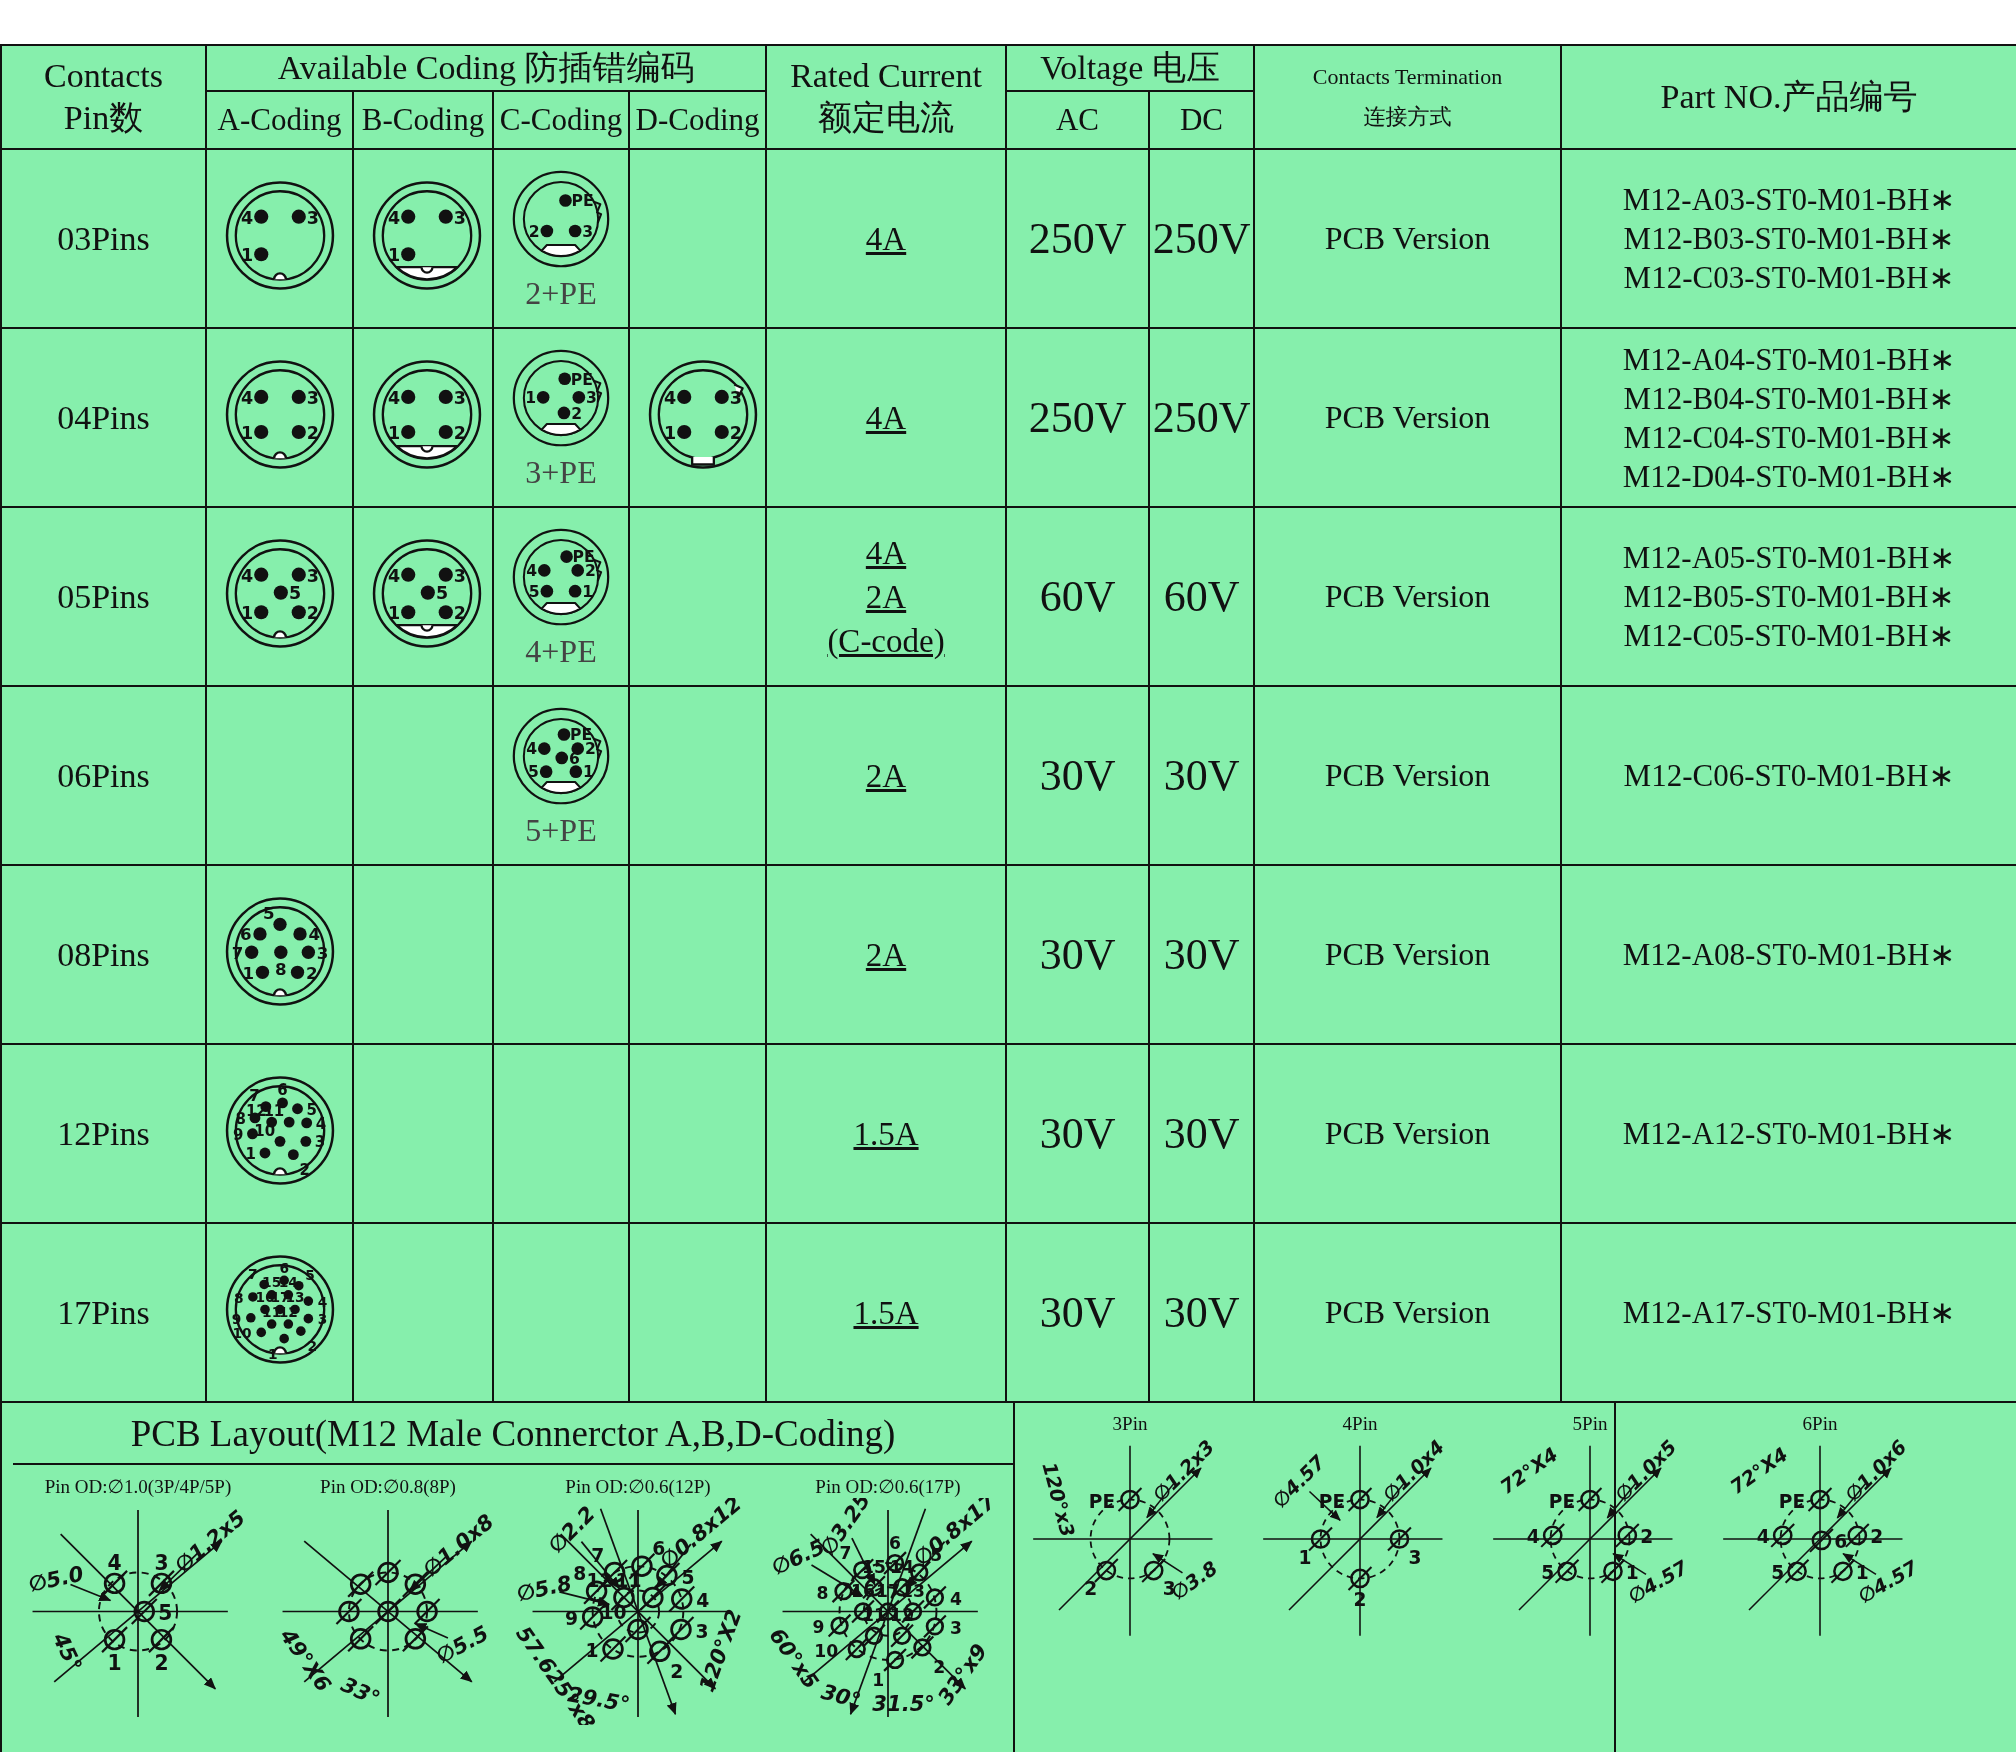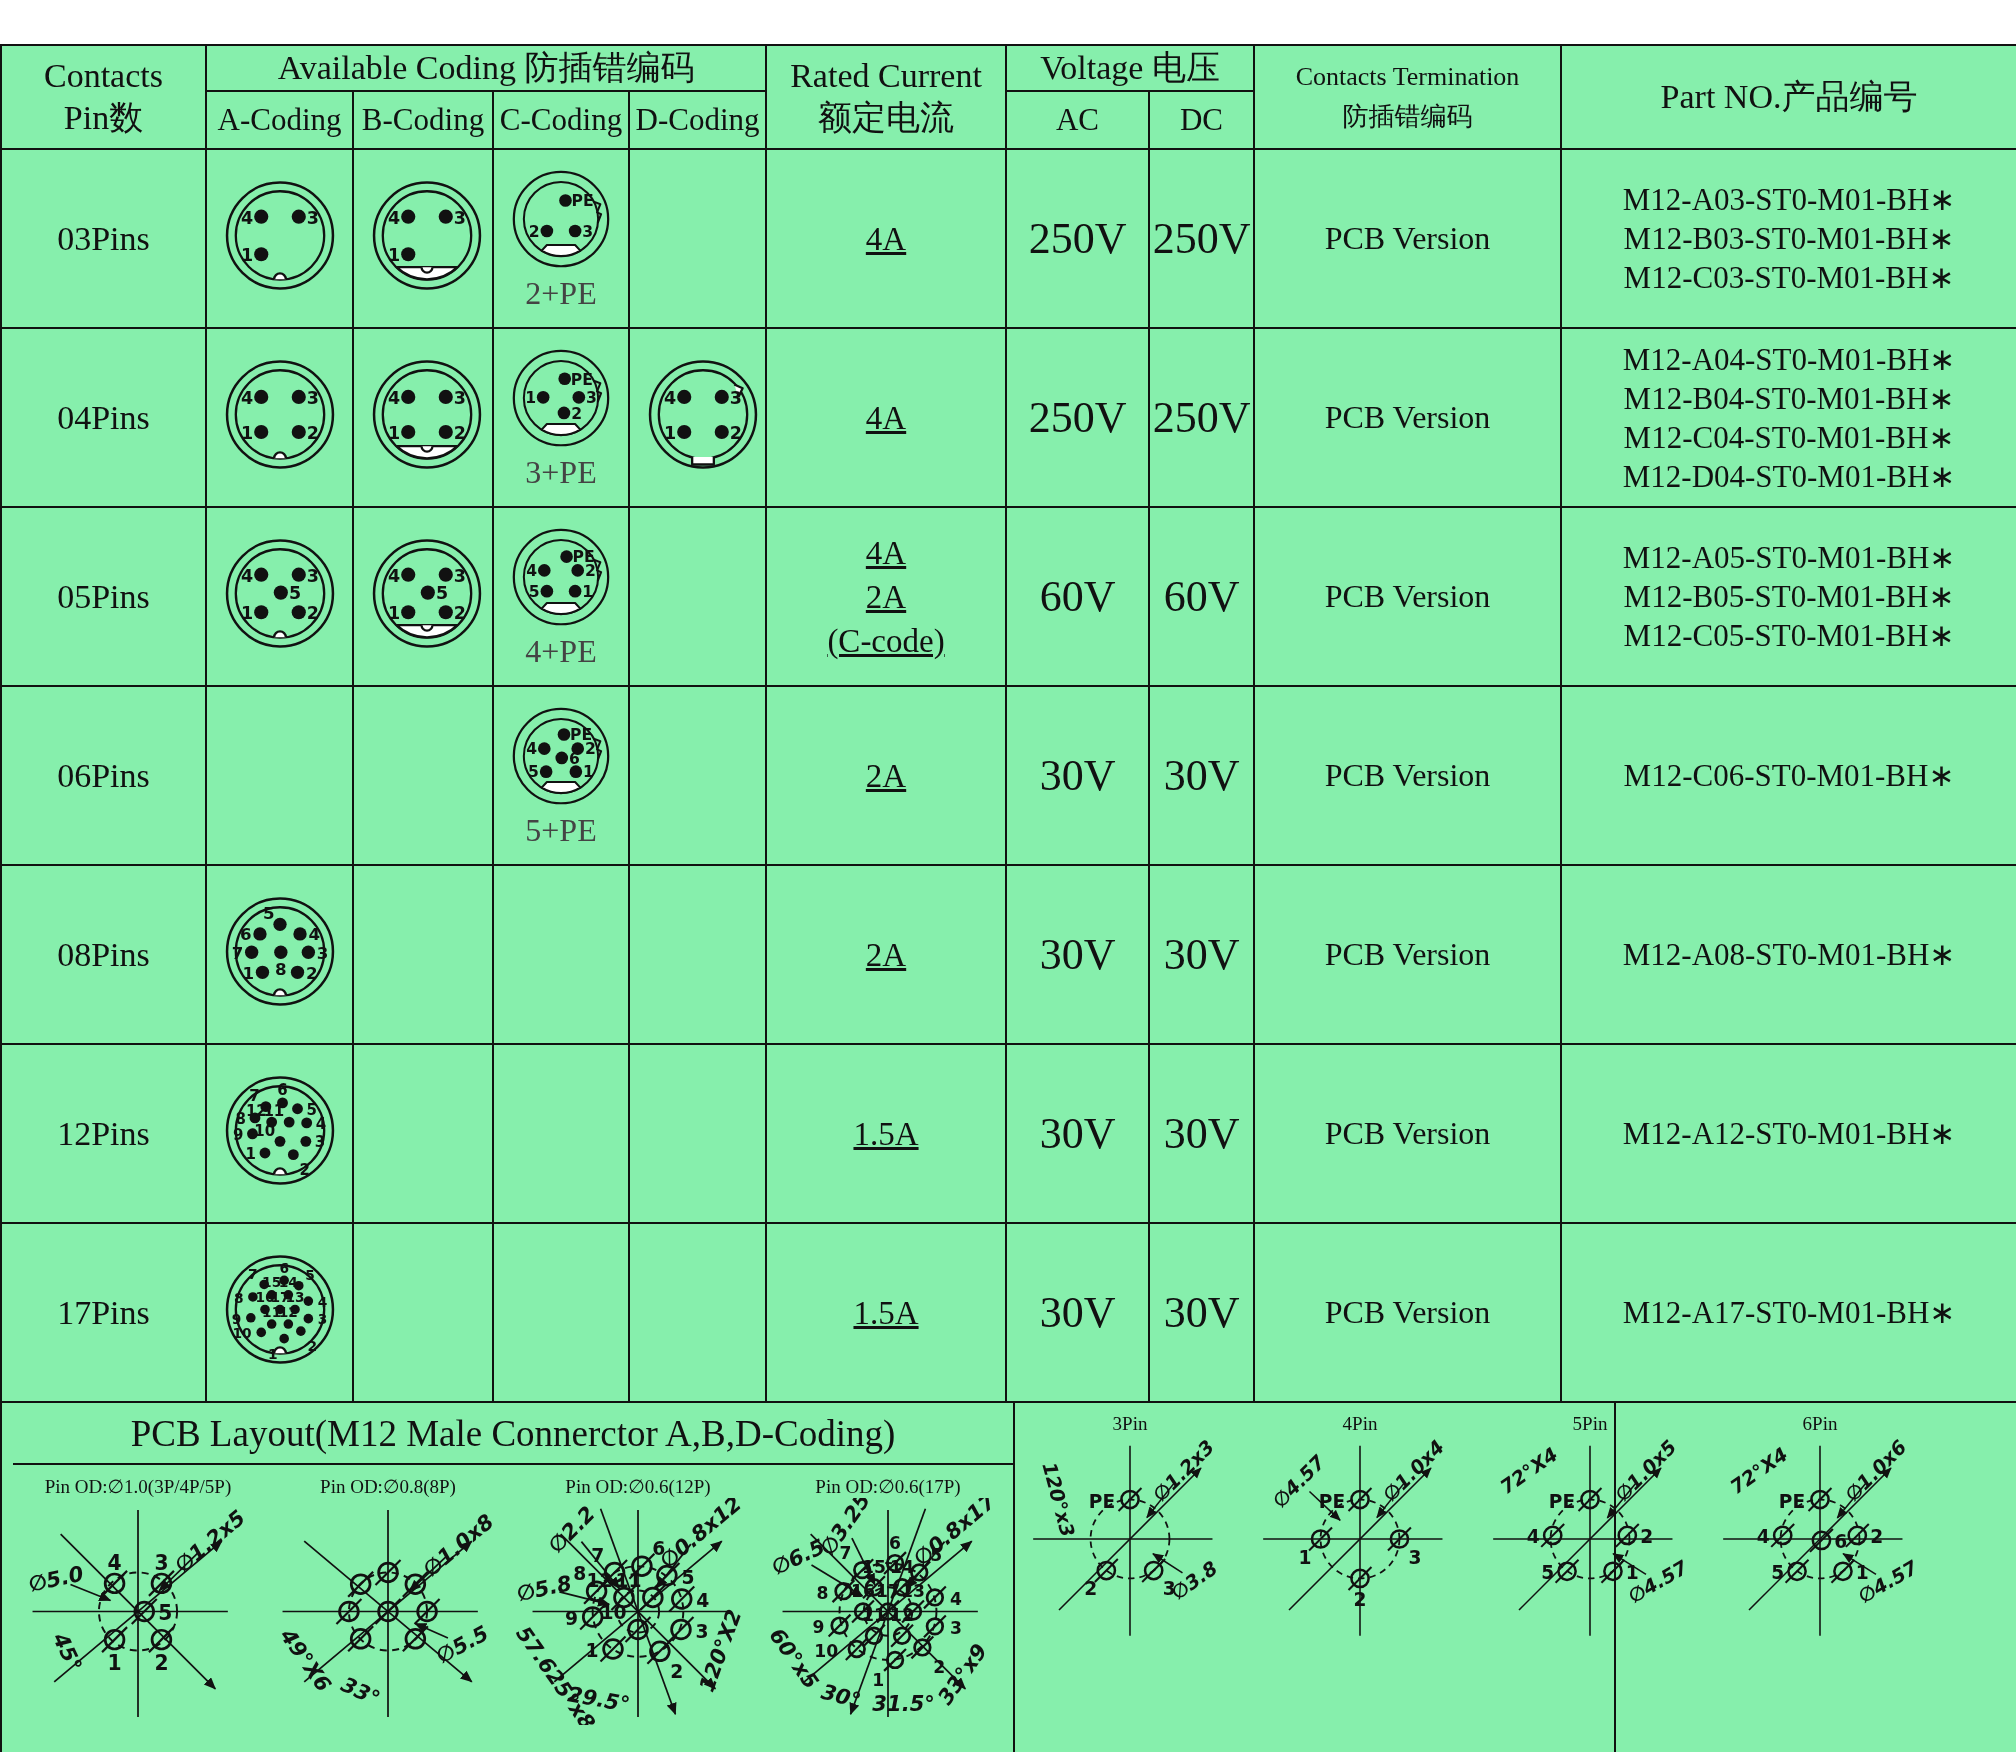--- a/index.html
+++ b/index.html
@@ -2,21 +2,21 @@
 <html><head>
 <meta charset="utf-8">
 <style>
   html,body{margin:0;padding:0;background:#fff;}
   .page{width:2016px;height:1752px;box-sizing:border-box;background:#86efac;color:#111;
         font-family:"Liberation Serif",serif;overflow:hidden;margin-top:44px;}
   table.spec{border-collapse:collapse;table-layout:fixed;width:2016px;}
   table.spec th,table.spec td{border:2px solid #111;padding:0;text-align:center;vertical-align:middle;overflow:hidden;}
   thead th{font-weight:normal;font-size:34px;line-height:42px;}
   thead .sub th{font-size:31px;border-radius:23px;}
-  thead .term-h{font-size:26px;line-height:40px;}
+  thead .term-h{font-size:22px;line-height:40px;}
   td.pincell{font-size:34px;}
   td.codecell{vertical-align:middle;}
   .cap{font-size:32px;color:#444;margin-top:-4px;}
   .curline{font-size:33px;line-height:44px;text-decoration:underline;}
   .vline{font-size:44px;}
   .termline{font-size:32px;}
   .pline{font-size:31px;line-height:39px;}
   .bottom{display:flex;width:1616px;box-sizing:border-box;border-left:2px solid #111;border-right:2px solid #111;border-bottom:2px solid #111;height:389px;padding-left:11px;}
   .bcol{box-sizing:border-box;}
   .bcol.left{width:1056px;border-right:2px solid #111;}
@@ -51,21 +51,21 @@
           <div>Pin数</div>
         </th>
         <th colspan="4">Available Coding 防插错编码</th>
         <th rowspan="2">
           <div>Rated Current</div>
           <div>额定电流</div>
         </th>
         <th colspan="2">Voltage 电压</th>
         <th rowspan="2" class="term-h">
           <div>Contacts Termination</div>
-          <div>防插错编码</div>
+          <div>连接方式</div>
         </th>
         <th rowspan="2">Part NO.产品编号</th>
       </tr>
       <tr class="sub" style="height:58px">
         <th>A-Coding</th>
         <th>B-Coding</th>
         <th>C-Coding</th>
         <th>D-Coding</th>
         <th>AC</th>
         <th>DC</th>

